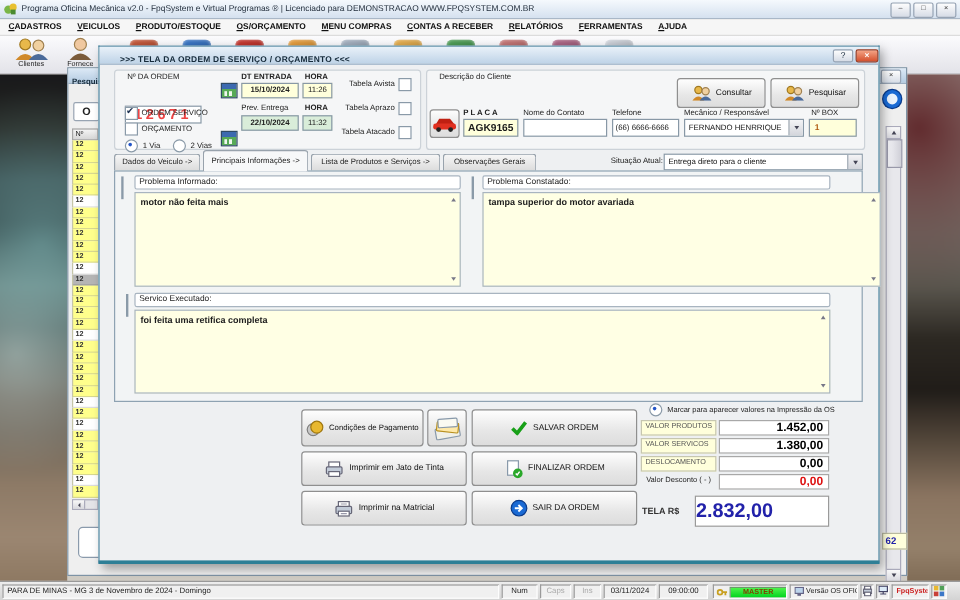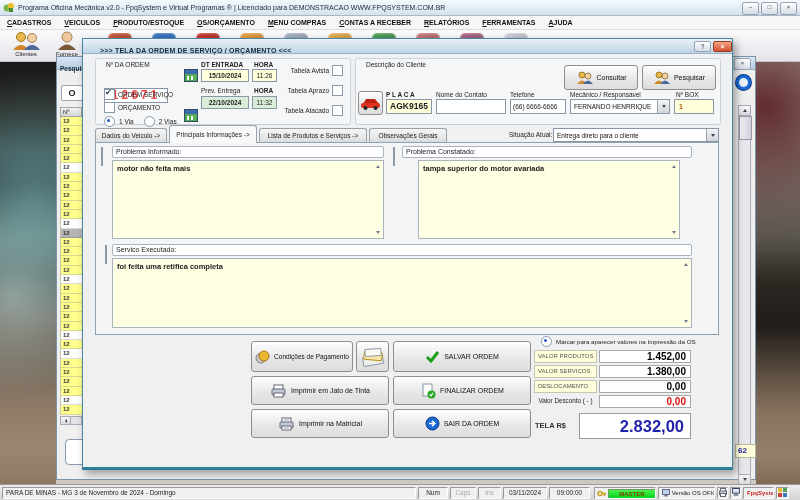--- a/index.html
+++ b/index.html
@@ -329,21 +329,21 @@
         <span>motor não feita mais</span>
         <span class="sar" style="top:2px;">
             <span class="tri u sm" style="border-bottom-color:#778;"></span>
           </span>
         <span class="sar" style="bottom:2px;">
             <span class="tri d sm" style="border-top-color:#778;"></span>
           </span>
       </div>
       <span class="abs cb" style="left:295px;top:5px;"></span>
       <div class="abs hdr" style="left:306px;top:3px;width:290px;height:12px;">Problema Constatado:</div>
-      <div class="abs ta" style="left:306px;top:17px;width:262px;height:79px;margin-left:16px;">
+      <div class="abs ta" style="left:306px;top:17px;width:332px;height:79px;">
         <span>tampa superior do motor avariada</span>
         <span class="sar" style="top:2px;">
             <span class="tri u sm" style="border-bottom-color:#778;"></span>
           </span>
         <span class="sar" style="bottom:2px;">
             <span class="tri d sm" style="border-top-color:#778;"></span>
           </span>
       </div>
       <span class="abs cb" style="left:5px;top:103px;"></span>
       <div class="abs hdr" style="left:16px;top:101px;width:580px;height:12px;">Servico Executado:</div>
@@ -417,21 +417,21 @@
     </div>
     <div class="abs tlab" style="left:451px;top:311px;width:63px;height:13px;">VALOR PRODUTOS</div>
     <div class="abs tval" style="left:516px;top:311px;width:92px;height:13px;">1.452,00</div>
     <div class="abs tlab" style="left:451px;top:326px;width:63px;height:13px;">VALOR SERVICOS</div>
     <div class="abs tval" style="left:516px;top:326px;width:92px;height:13px;">1.380,00</div>
     <div class="abs tlab" style="left:451px;top:341px;width:63px;height:13px;">DESLOCAMENTO</div>
     <div class="abs tval" style="left:516px;top:341px;width:92px;height:13px;">0,00</div>
     <span class="abs sl" style="left:451px;top:358px;width:63px;text-align:center;font-size:6.3px;">Valor Desconto ( - )</span>
     <div class="abs tval" style="left:516px;top:356px;width:92px;height:13px;color:#dd1111;">0,00</div>
     <span class="abs sl" style="left:452px;top:382px;font-size:7.5px;font-weight:bold;color:#333;">TELA R$</span>
-    <div class="abs" style="left:496px;top:374px;width:112px;height:26px;background:#fff;border:1px solid #9a9a9a;font-size:16.5px;font-weight:bold;color:#2222aa;text-align:right;line-height:24px;padding-right:6px;">2.832,00</div>
+    <div class="abs" style="left:496px;top:374px;width:112px;height:26px;background:#fff;border:1px solid #9a9a9a;font-size:16.5px;font-weight:bold;color:#2222aa;text-align:left;line-height:24px;padding-right:6px;">2.832,00</div>
   </div>
 
   <div class="abs statusbar">
     <div class="seg" style="left:2px;width:414px;">PARA DE MINAS - MG   3 de Novembro de 2024 - Domingo</div>
     <div class="seg" style="left:418px;width:30px;text-align:center;">Num</div>
     <div class="seg dis" style="left:450px;width:26px;text-align:center;">Caps</div>
     <div class="seg dis" style="left:478px;width:23px;text-align:center;">Ins</div>
     <div class="seg" style="left:503px;width:44px;text-align:center;">03/11/2024</div>
     <div class="seg" style="left:549px;width:41px;text-align:center;">09:00:00</div>
     <div class="seg" style="left:594px;width:62px;padding:0 2px;">

